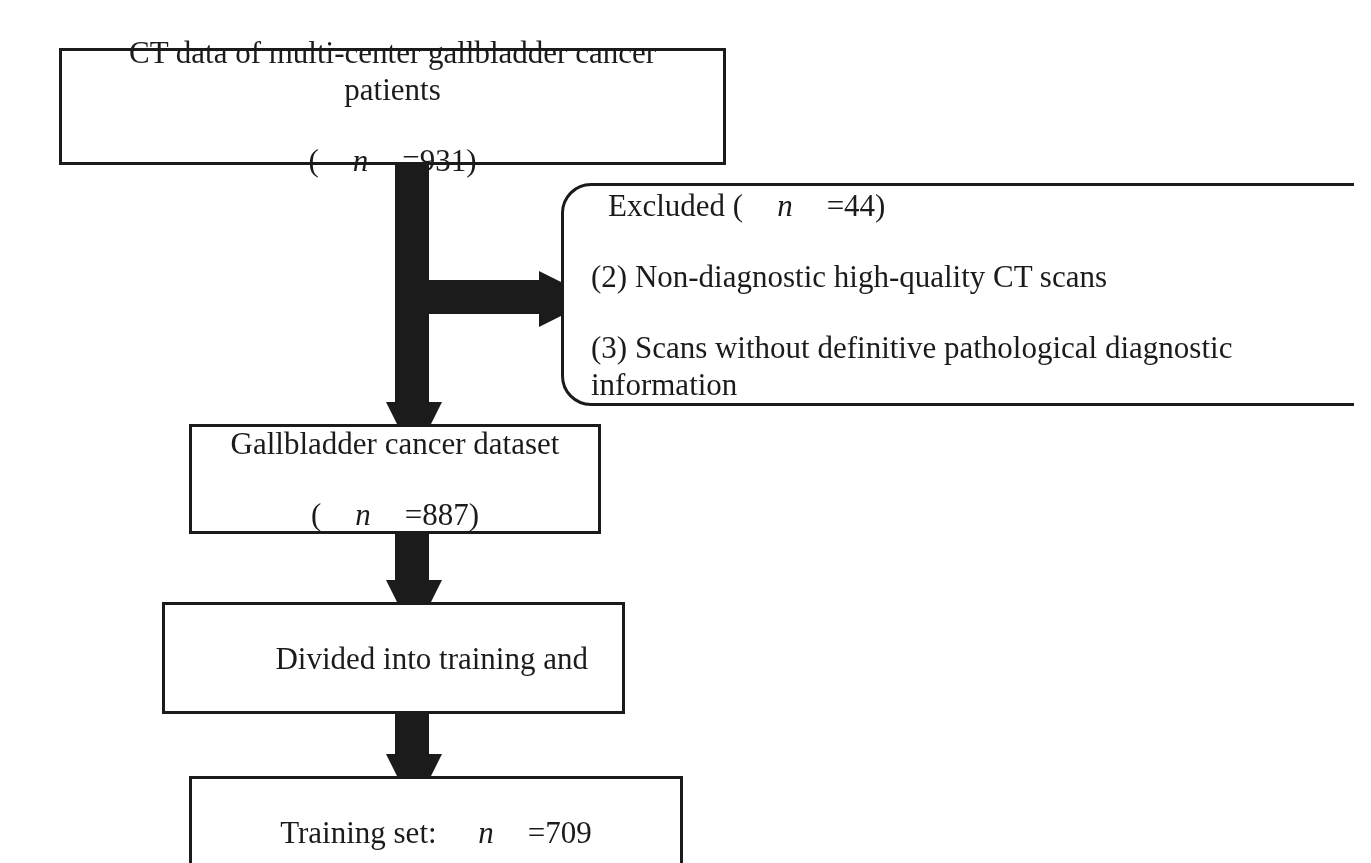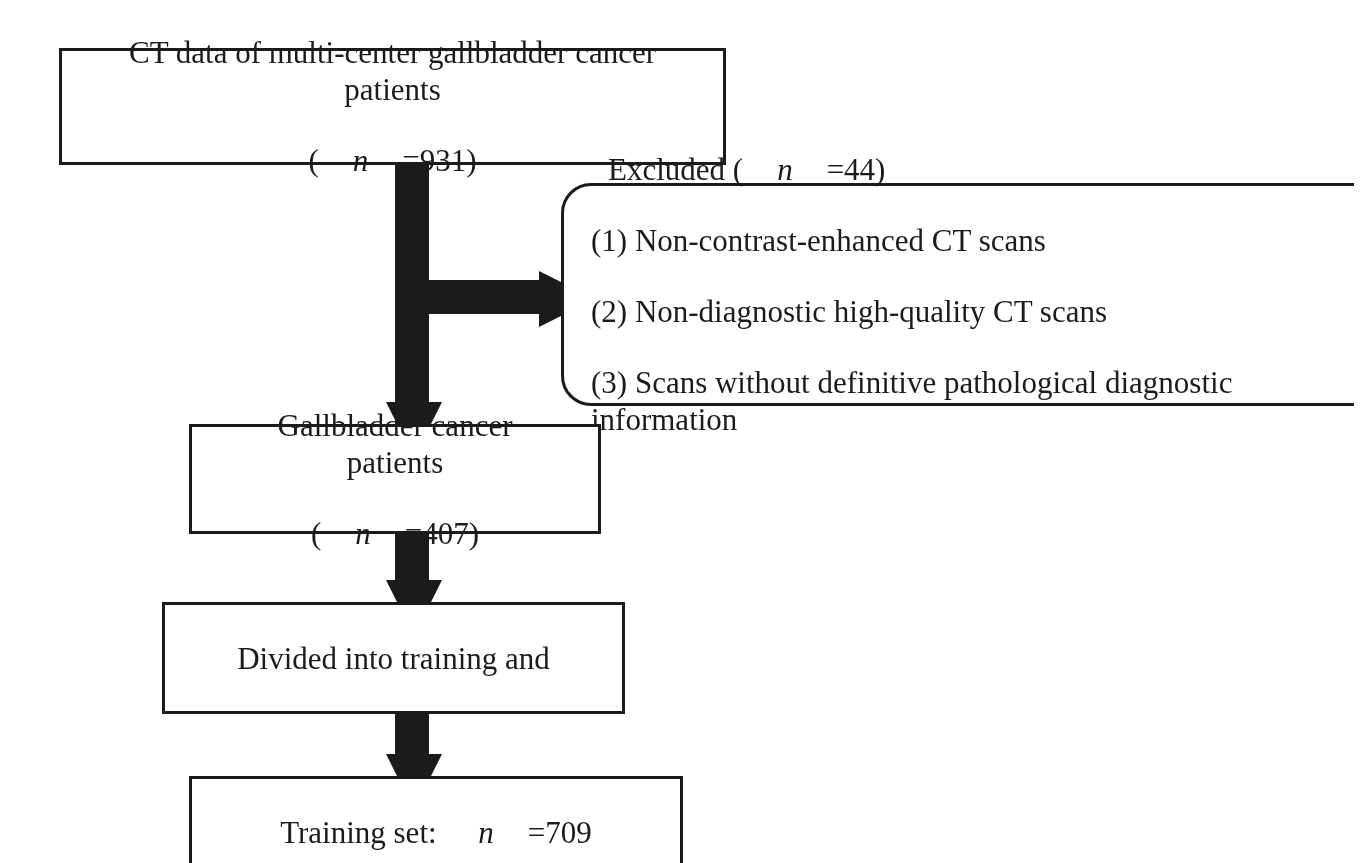--- a/index.html
+++ b/index.html
@@ -29,21 +29,21 @@
     font-size: 31px;
     line-height: 37px;
     white-space: pre-wrap;
   }
   .nvar { font-style: italic; }
 
   
   #box-source   { left: 25px;  top: 14px;  width: 667px; height: 117px; }
   #box-excluded { left: 527px; top: 149px; width: 827px; height: 223px; }
   #box-dataset  { left: 155px; top: 390px; width: 412px; height: 110px; }
-  #box-split    { left: 128px; top: 568px; width: 463px; height: 112px; }
+  #box-split    { left: 128px; top: 568px; width: 463px; height: 112px; align-items: flex-end; }
   #box-sets     { left: 155px; top: 742px; width: 494px; height: 112px; }
 
   
   .vline, .hline { position: absolute; background: #1b1b1b; }
   .head { position: absolute; width: 0; height: 0; }
   .head.down {
     border-left: 11px solid transparent;
     border-right: 11px solid transparent;
     border-top: 22px solid #1b1b1b;
   }
@@ -72,28 +72,27 @@
   </div>
 
   <div class="vline" id="arr-main-line"></div>
   <div class="head down" id="arr-main-head"></div>
 
   <div class="hline" id="arr-branch-line"></div>
   <div class="head right" id="arr-branch-head"></div>
 
   <div class="box left" id="box-excluded">
     <div class="line"><span>Excluded (</span><span class="nvar">n</span><span>=44)</span></div>
-    <div class="line">(1) Non-contrast-enhanced CT scans</div>
     <div class="line">(2) Non-diagnostic high-quality CT scans</div>
     <div class="line">(3) Scans without definitive pathological diagnostic information</div>
   </div>
 
   <div class="box center" id="box-dataset">
-    <div class="line">Gallbladder cancer patients</div>
-    <div class="line"><span>(</span><span class="nvar">n</span><span>=407)</span></div>
+    <div class="line">Gallbladder cancer dataset</div>
+    <div class="line"><span>(</span><span class="nvar">n</span><span>=887)</span></div>
   </div>
 
   <div class="vline" id="arr-2-line"></div>
   <div class="head down" id="arr-2-head"></div>
 
   <div class="box center" id="box-split">
     <div class="line">Divided into training and</div>
   </div>
 
   <div class="vline" id="arr-3-line"></div>

